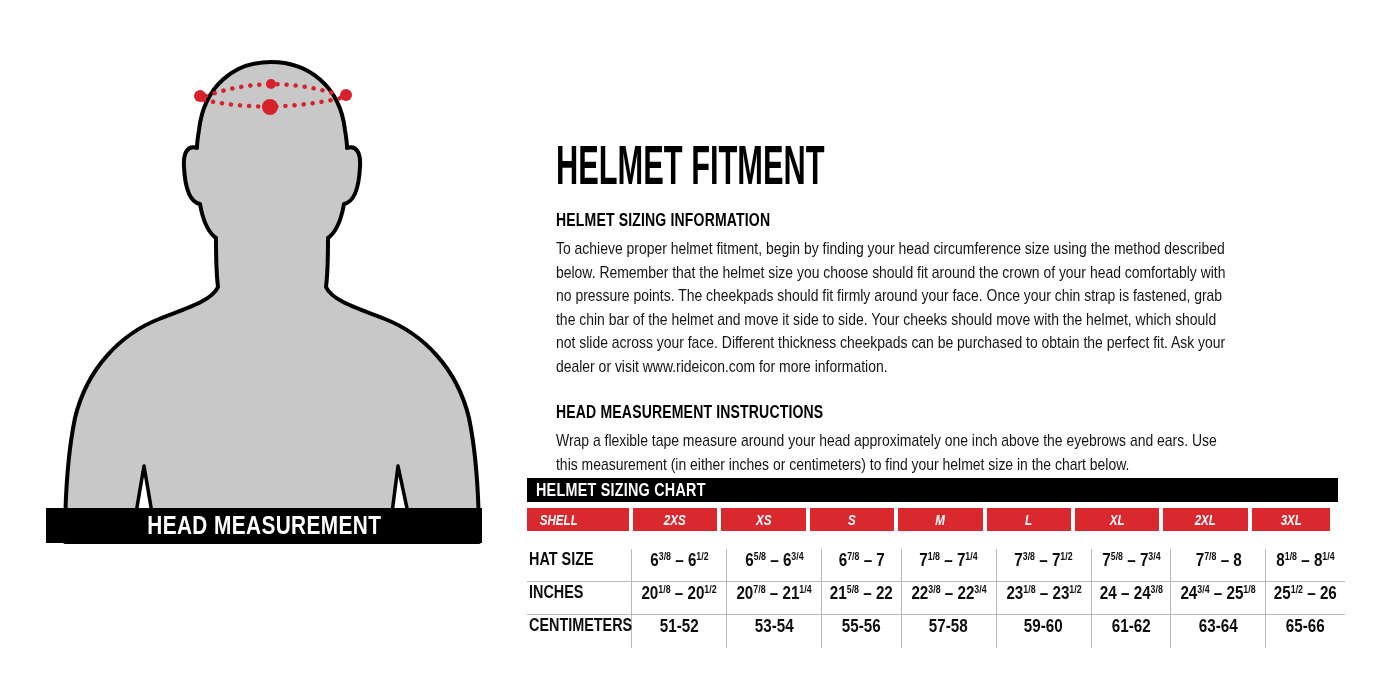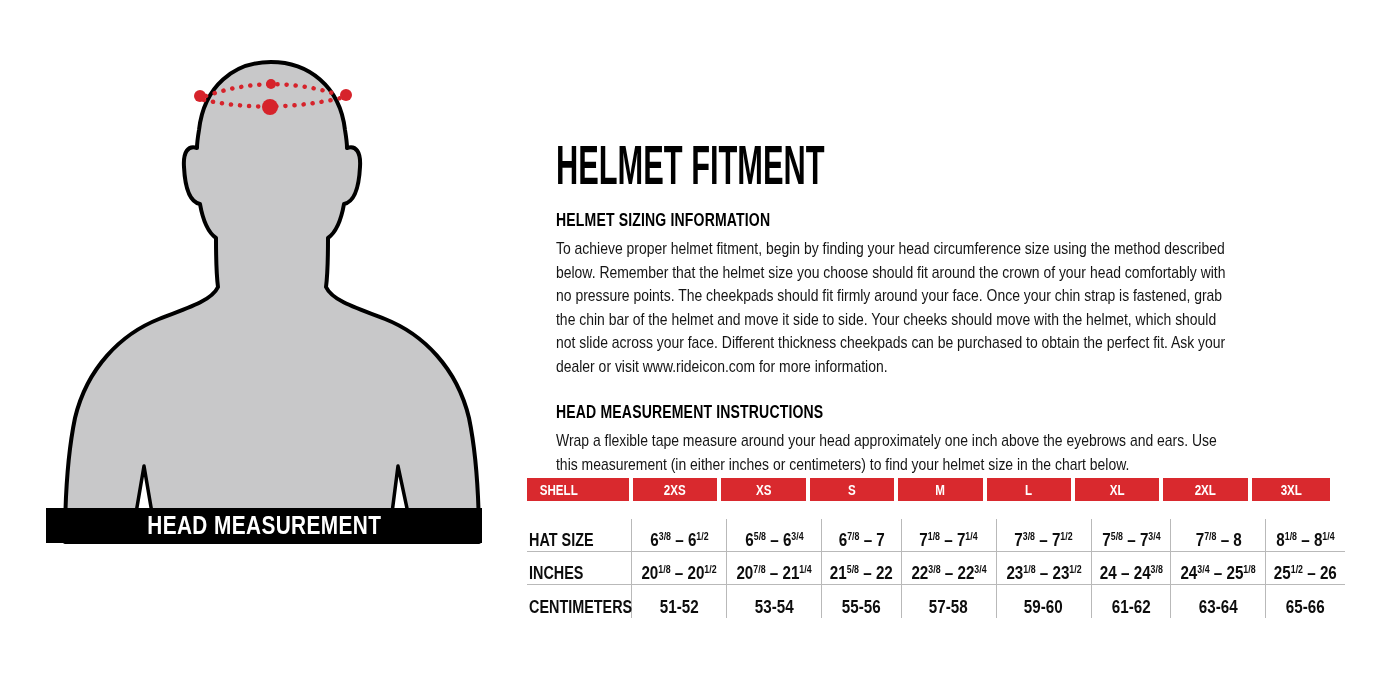--- a/index.html
+++ b/index.html
@@ -32,28 +32,28 @@
         transform:scaleX(.82);transform-origin:0 0;letter-spacing:0;}
   .para.first{margin-bottom:24px;}
 
   
   .chart{position:absolute;left:527px;top:478px;width:811px;}
   .chart-title-bar{height:24px;background:#000;display:flex;align-items:center;
                    padding-left:9px;margin-bottom:6px;}
   .chart-title-bar .bar-text{color:#fff;font-weight:700;font-size:17.5px;white-space:nowrap;
                              transform:scaleX(.82);transform-origin:0 50%;letter-spacing:.3px;}
   .chart-header-row,.chart-body{display:grid;grid-template-columns:104px repeat(8,1fr);}
-  .chart-header-row{height:38px;margin-bottom:3px;}
+  .chart-header-row{height:38px;margin-bottom:3px;font-style:italic;}
   .th{height:23px;}
   .th-red{background:var(--red);color:#fff;height:23px;margin:0 2px;
           display:flex;align-items:center;justify-content:center;}
   .th:first-child .th-red{margin-left:0;justify-content:flex-start;padding-left:8px;}
   .th:last-child .th-red{margin-right:8px;}
   .th-red .cnd{font-size:14.5px;}
-  .td{height:33px;display:flex;align-items:flex-end;justify-content:center;
+  .td{height:33px;display:flex;align-items:flex-start;justify-content:center;
       border-bottom:1px solid var(--line-gray);}
   .td.no-b{border-bottom:none;}
   .td-val{border-left:1px solid var(--line-gray);}
   .td-label{justify-content:flex-start;padding-left:2px;}
   .cnd{font-weight:700;font-size:19px;white-space:nowrap;transform:scaleX(.8);letter-spacing:0;}
   .td-label .cnd{transform-origin:0 50%;font-size:18px;}
   .cnd sup{font-size:11px;line-height:0;vertical-align:super;position:relative;top:1px;}
 </style>
 </head>
 <body>
@@ -103,20 +103,23 @@
     <h1 class="title">HELMET FITMENT</h1>
 
     <h2 class="sec-heading">HELMET SIZING INFORMATION</h2>
     <p class="para first">To achieve proper helmet fitment, begin by finding your head circumference size using the method described below. Remember that the helmet size you choose should fit around the crown of your head comfortably with no pressure points. The cheekpads should fit firmly around your face. Once your chin strap is fastened, grab the chin bar of the helmet and move it side to side. Your cheeks should move with the helmet, which should not slide across your face. Different thickness cheekpads can be purchased to obtain the perfect fit. Ask your dealer or visit www.rideicon.com for more information.</p>
 
     <h2 class="sec-heading">HEAD MEASUREMENT INSTRUCTIONS</h2>
     <p class="para">Wrap a flexible tape measure around your head approximately one inch above the eyebrows and ears. Use this measurement (in either inches or centimeters) to find your helmet size in the chart below.</p>
   </div>
 
   <div class="chart">
+    <div class="chart-title-bar">
+      <span class="bar-text">HELMET SIZING CHART</span>
+    </div>
     <div class="chart-header-row">
         <div class="th">
           <div class="th-red">
             <span class="cnd">SHELL</span>
           </div>
         </div>
         <div class="th">
           <div class="th-red">
             <span class="cnd">2XS</span>
           </div>

